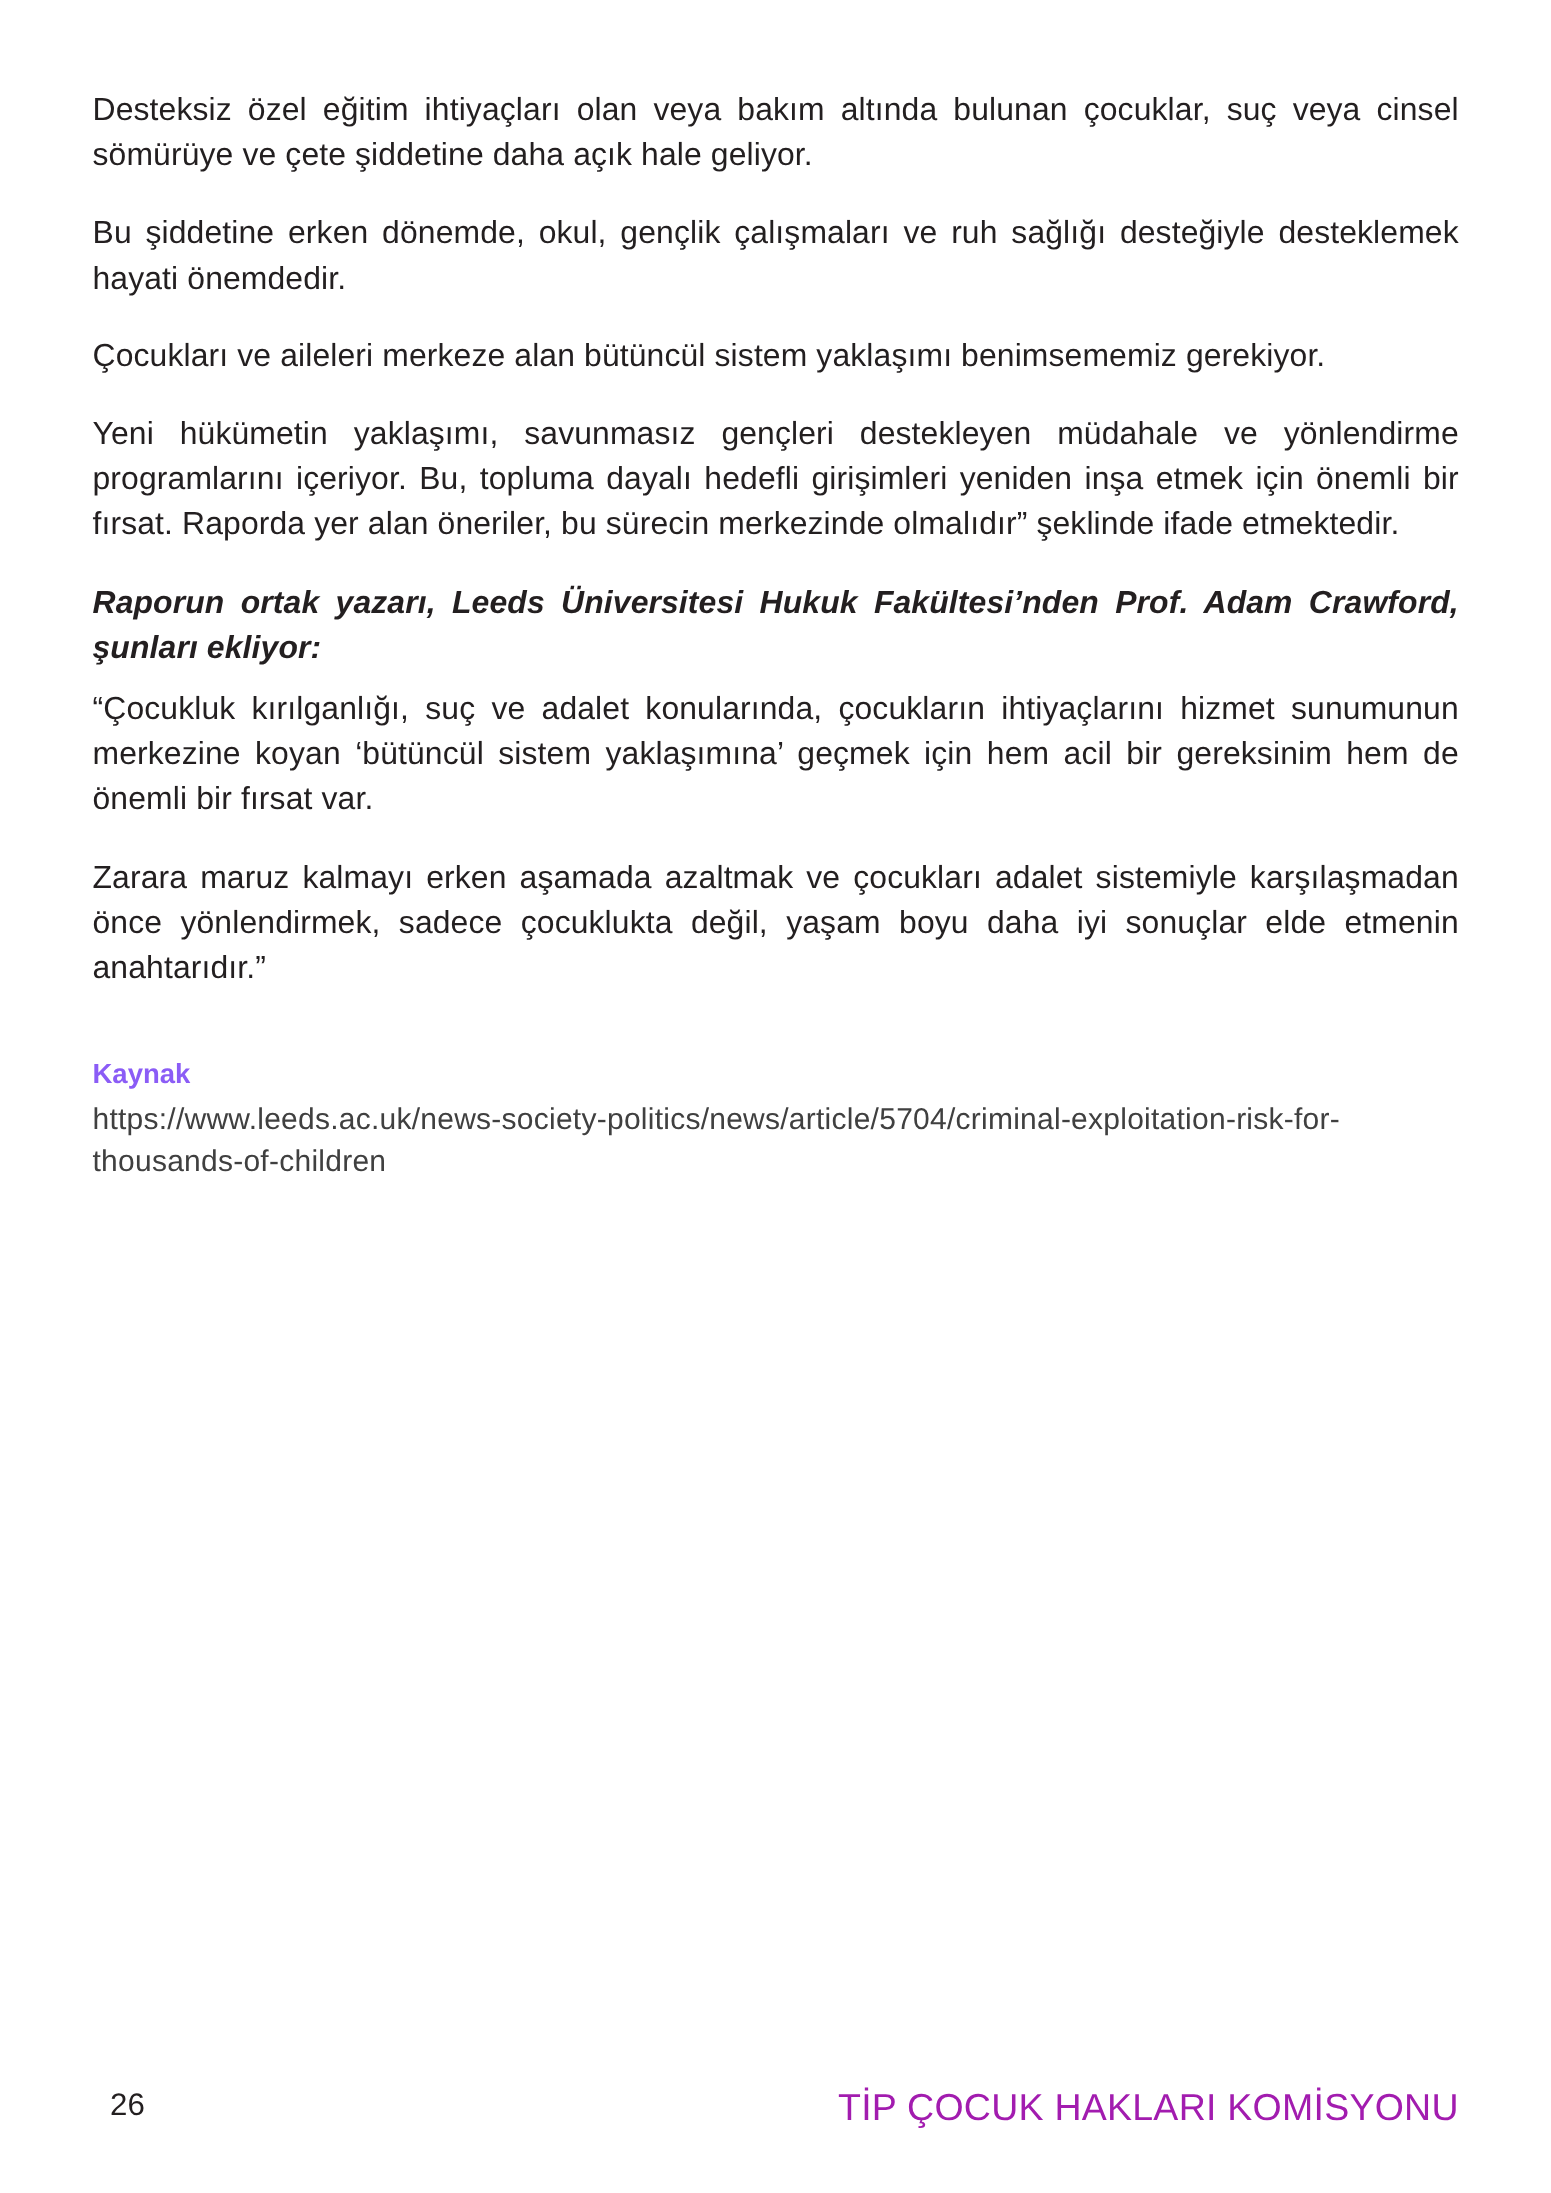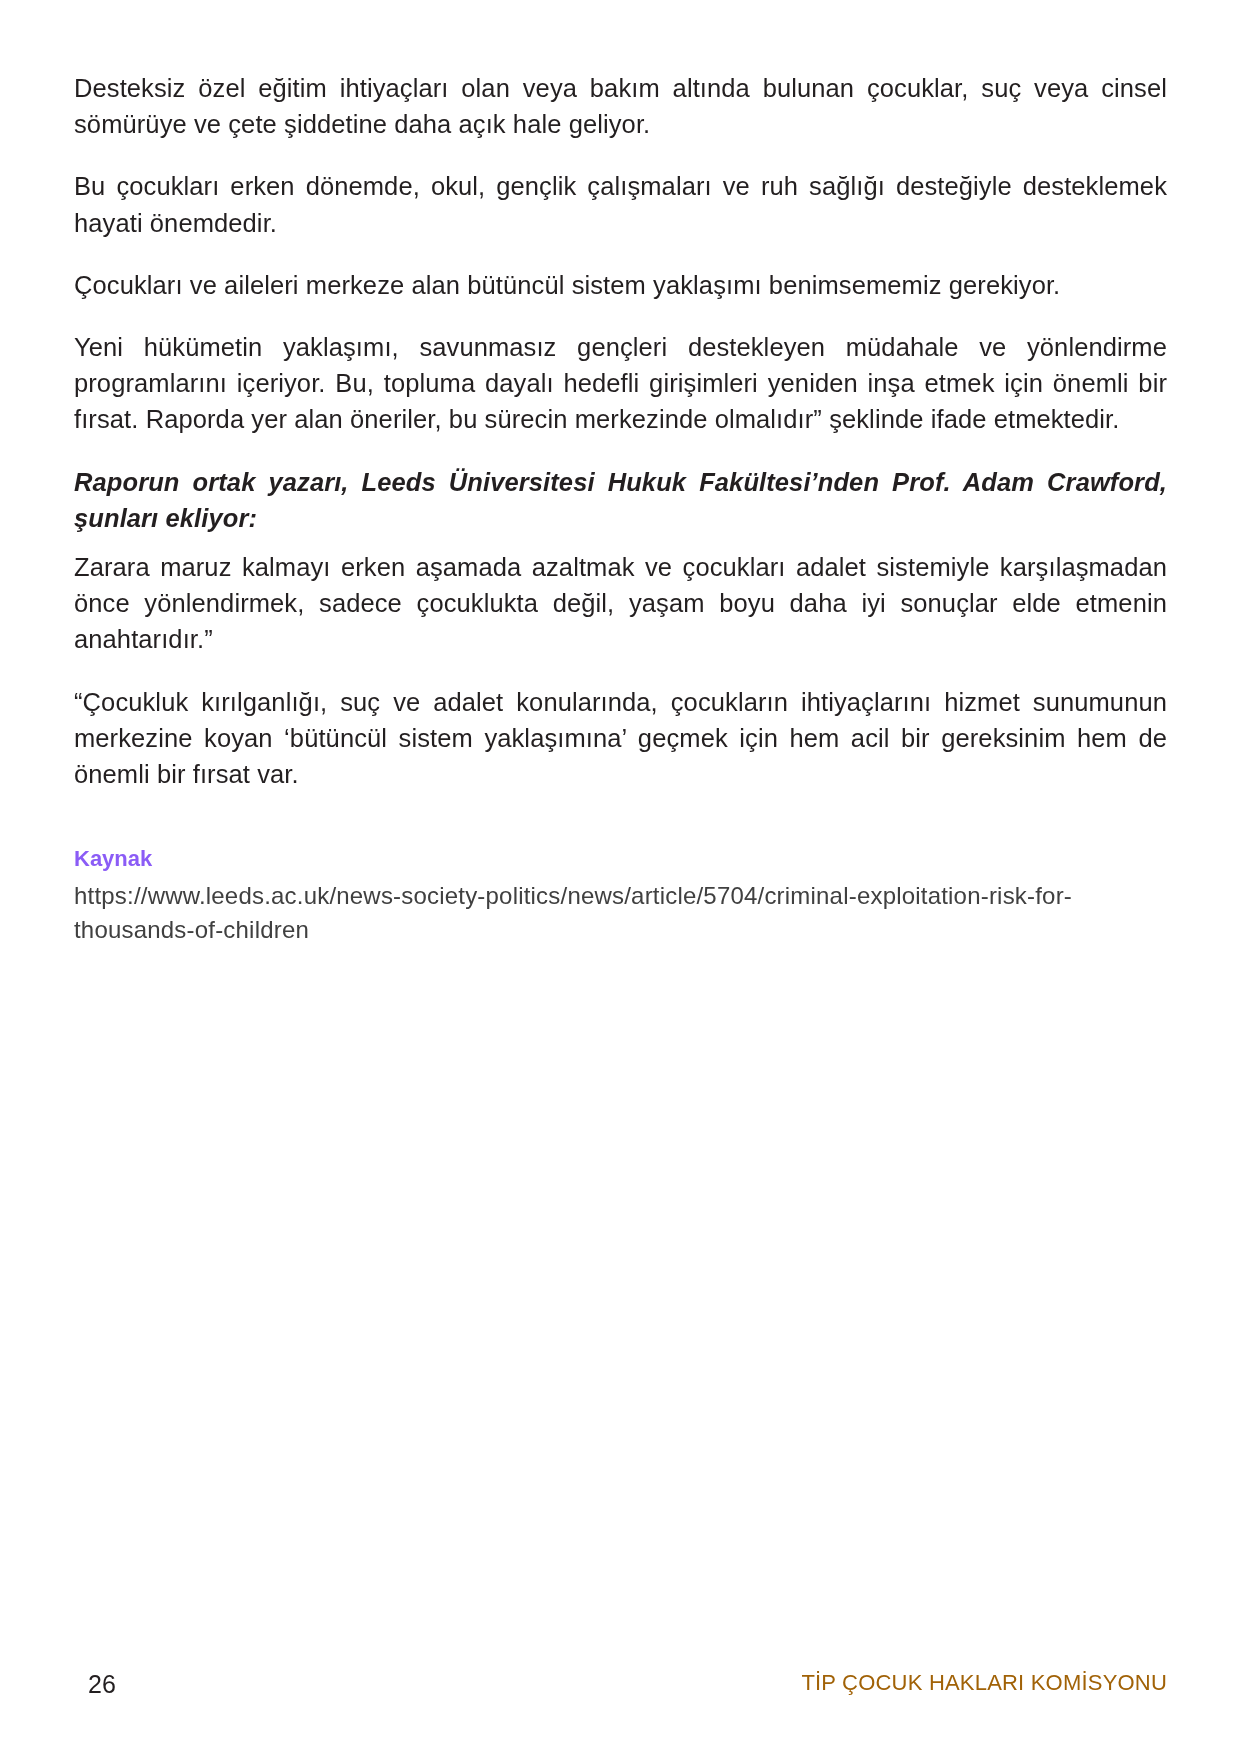--- a/index.html
+++ b/index.html
@@ -77,45 +77,45 @@
     position: absolute;
     left: 14px;
     top: 0;
     font-size: 25px;
     color: #231f20;
   }
   .footer-title {
     position: absolute;
     right: 0;
     top: 0;
-    font-size: 22px;
-    color: #a16207;
+    font-size: 30px;
+    color: #a21caf;
     letter-spacing: 0.2px;
   }
 </style>
 </head>
 <body>
 
 <div class="page">
 
   <div class="content">
 
     <p class="para">Desteksiz özel eğitim ihtiyaçları olan veya bakım altında bulunan çocuklar, suç veya cinsel sömürüye ve çete şiddetine daha açık hale geliyor.</p>
 
-    <p class="para">Bu çocukları erken dönemde, okul, gençlik çalışmaları ve ruh sağlığı desteğiyle desteklemek hayati önemdedir.</p>
+    <p class="para">Bu şiddetine erken dönemde, okul, gençlik çalışmaları ve ruh sağlığı desteğiyle desteklemek hayati önemdedir.</p>
 
     <p class="para">Çocukları ve aileleri merkeze alan bütüncül sistem yaklaşımı benimsememiz gerekiyor.</p>
 
     <p class="para">Yeni hükümetin yaklaşımı, savunmasız gençleri destekleyen müdahale ve yönlendirme programlarını içeriyor. Bu, topluma dayalı hedefli girişimleri yeniden inşa etmek için önemli bir fırsat. Raporda yer alan öneriler, bu sürecin merkezinde olmalıdır” şeklinde ifade etmektedir.</p>
 
     <p class="emph">Raporun ortak yazarı, Leeds Üniversitesi Hukuk Fakültesi’nden Prof. Adam Crawford, şunları ekliyor:</p>
 
+    <p class="para">“Çocukluk kırılganlığı, suç ve adalet konularında, çocukların ihtiyaçlarını hizmet sunumunun merkezine koyan ‘bütüncül sistem yaklaşımına’ geçmek için hem acil bir gereksinim hem de önemli bir fırsat var.</p>
+
     <p class="para">Zarara maruz kalmayı erken aşamada azaltmak ve çocukları adalet sistemiyle karşılaşmadan önce yönlendirmek, sadece çocuklukta değil, yaşam boyu daha iyi sonuçlar elde etmenin anahtarıdır.”</p>
-
-    <p class="para">“Çocukluk kırılganlığı, suç ve adalet konularında, çocukların ihtiyaçlarını hizmet sunumunun merkezine koyan ‘bütüncül sistem yaklaşımına’ geçmek için hem acil bir gereksinim hem de önemli bir fırsat var.</p>
 
     <div class="source-block">
       <p class="source-label">Kaynak</p>
       <p class="source-url">https://www.leeds.ac.uk/news-society-politics/news/article/5704/criminal-exploitation-risk-for-thousands-of-children</p>
     </div>
 
   </div>
 
   <div class="footer">
     <span class="page-number">26</span>

